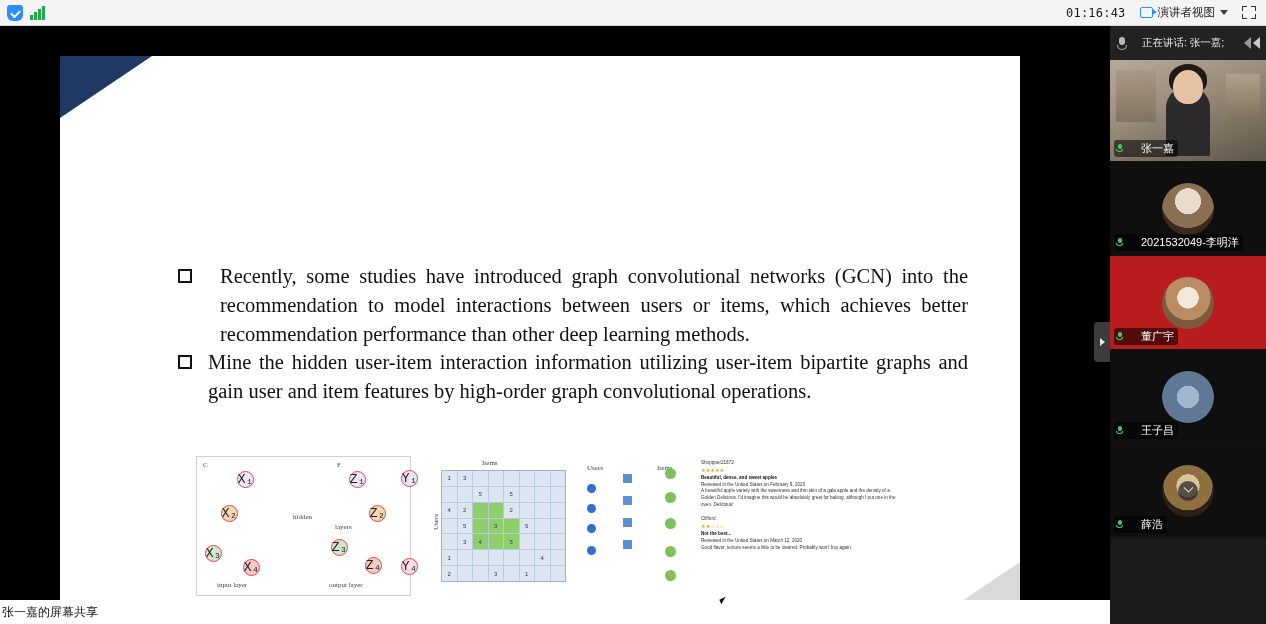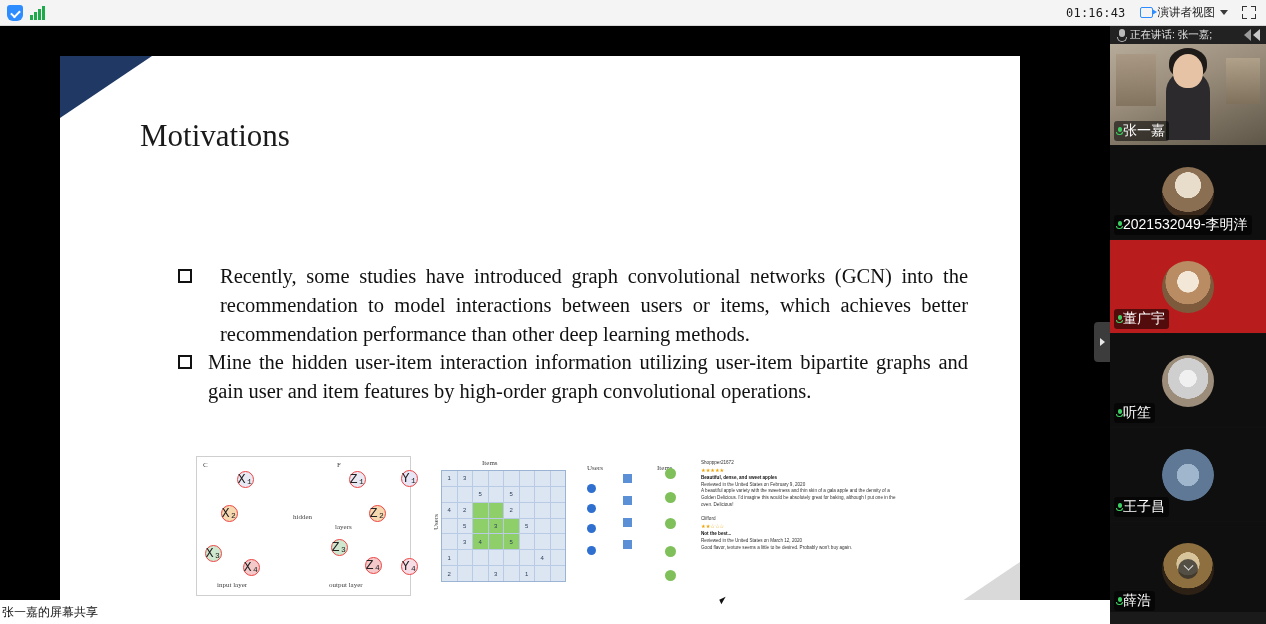--- a/index.html
+++ b/index.html
@@ -211,25 +211,25 @@
   }
 
   
   .panel {
     position: absolute; top: 26px; right: 0;
     width: 156px; height: 598px;
     background: #1a1a1a;
   }
   .speaker-bar {
     position: relative;
-    height: 18px;
+    height: 34px;
     background: #222;
     display: flex; align-items: center;
     padding: 0 6px;
-    gap: 2px;
+    gap: 14px;
   }
   .mic-ico {
     width: 12px; height: 15px;
     position: relative; flex: none;
   }
   .mic-ico .cap {
     position: absolute; left: 3px; top: 1px;
     width: 6px; height: 8px; background: #b9b9b9; border-radius: 3px;
   }
   .mic-ico .base {
@@ -258,25 +258,25 @@
   }
   .tile {
     position: relative;
     width: 156px; height: 94px;
     border-bottom: 1px solid #111;
     overflow: hidden;
   }
   .tile .media { position: absolute; inset: 0; }
   .tile .name {
     position: absolute; left: 4px; bottom: 4px;
-    display: flex; align-items: center; gap: 0;
+    display: flex; align-items: center; gap: 18px;
     background: rgba(0,0,0,0.55);
     border-radius: 3px;
     padding: 1px 4px 1px 2px;
-    font-size: 14px; color: #fff;
+    font-size: 11px; color: #fff;
     max-width: 140px;
     white-space: nowrap; overflow: hidden;
   }
   .mini-mic {
     width: 7px; height: 9px; position: relative; flex: none;
   }
   .mini-mic .c { position: absolute; left: 1.5px; top: 0; width: 4px; height: 5px; background: #3ecf63; border-radius: 2px; }
   .mini-mic .b { position: absolute; left: 0; top: 5px; width: 7px; height: 3px; border: 1px solid #3ecf63; border-top: none; border-radius: 0 0 4px 4px; }
 
   .avatar-circle {
@@ -389,21 +389,20 @@
       </div>
     </div>
   </div>
 
   <div class="stage">
 
     <div class="slide">
       <div class="slide-corner-tl"></div>
       <div class="slide-corner-br"></div>
 
-      <div class="slide-title">Motivations</div>
 
 
       <div class="bullet-l2 b1">
         <div class="sq-hollow"></div>
         <div>Recently, some studies have introduced graph convolutional networks (GCN) into the recommendation to model interactions between users or items, which achieves better recommendation performance than other deep learning methods.</div>
       </div>
 
       <div class="bullet-l2 b2">
         <div class="sq-hollow"></div>
         <div>Mine the hidden user-item interaction information utilizing user-item bipartite graphs and gain user and item features by high-order graph convolutional operations.</div>
@@ -588,32 +587,20 @@
         </div>
         <div class="name">
           <div class="mini-mic">
               <div class="c"></div>
               <div class="b"></div>
             </div>
           <span>董广宇</span>
         </div>
       </div>
 
-      <div class="tile tile-bg-4">
-        <div class="media">
-          <div class="avatar-circle av3"></div>
-        </div>
-        <div class="name">
-          <div class="mini-mic">
-              <div class="c"></div>
-              <div class="b"></div>
-            </div>
-          <span>听笙</span>
-        </div>
-      </div>
 
       <div class="tile tile-bg-5">
         <div class="media">
           <div class="avatar-circle av4"></div>
         </div>
         <div class="name">
           <div class="mini-mic">
               <div class="c"></div>
               <div class="b"></div>
             </div>

